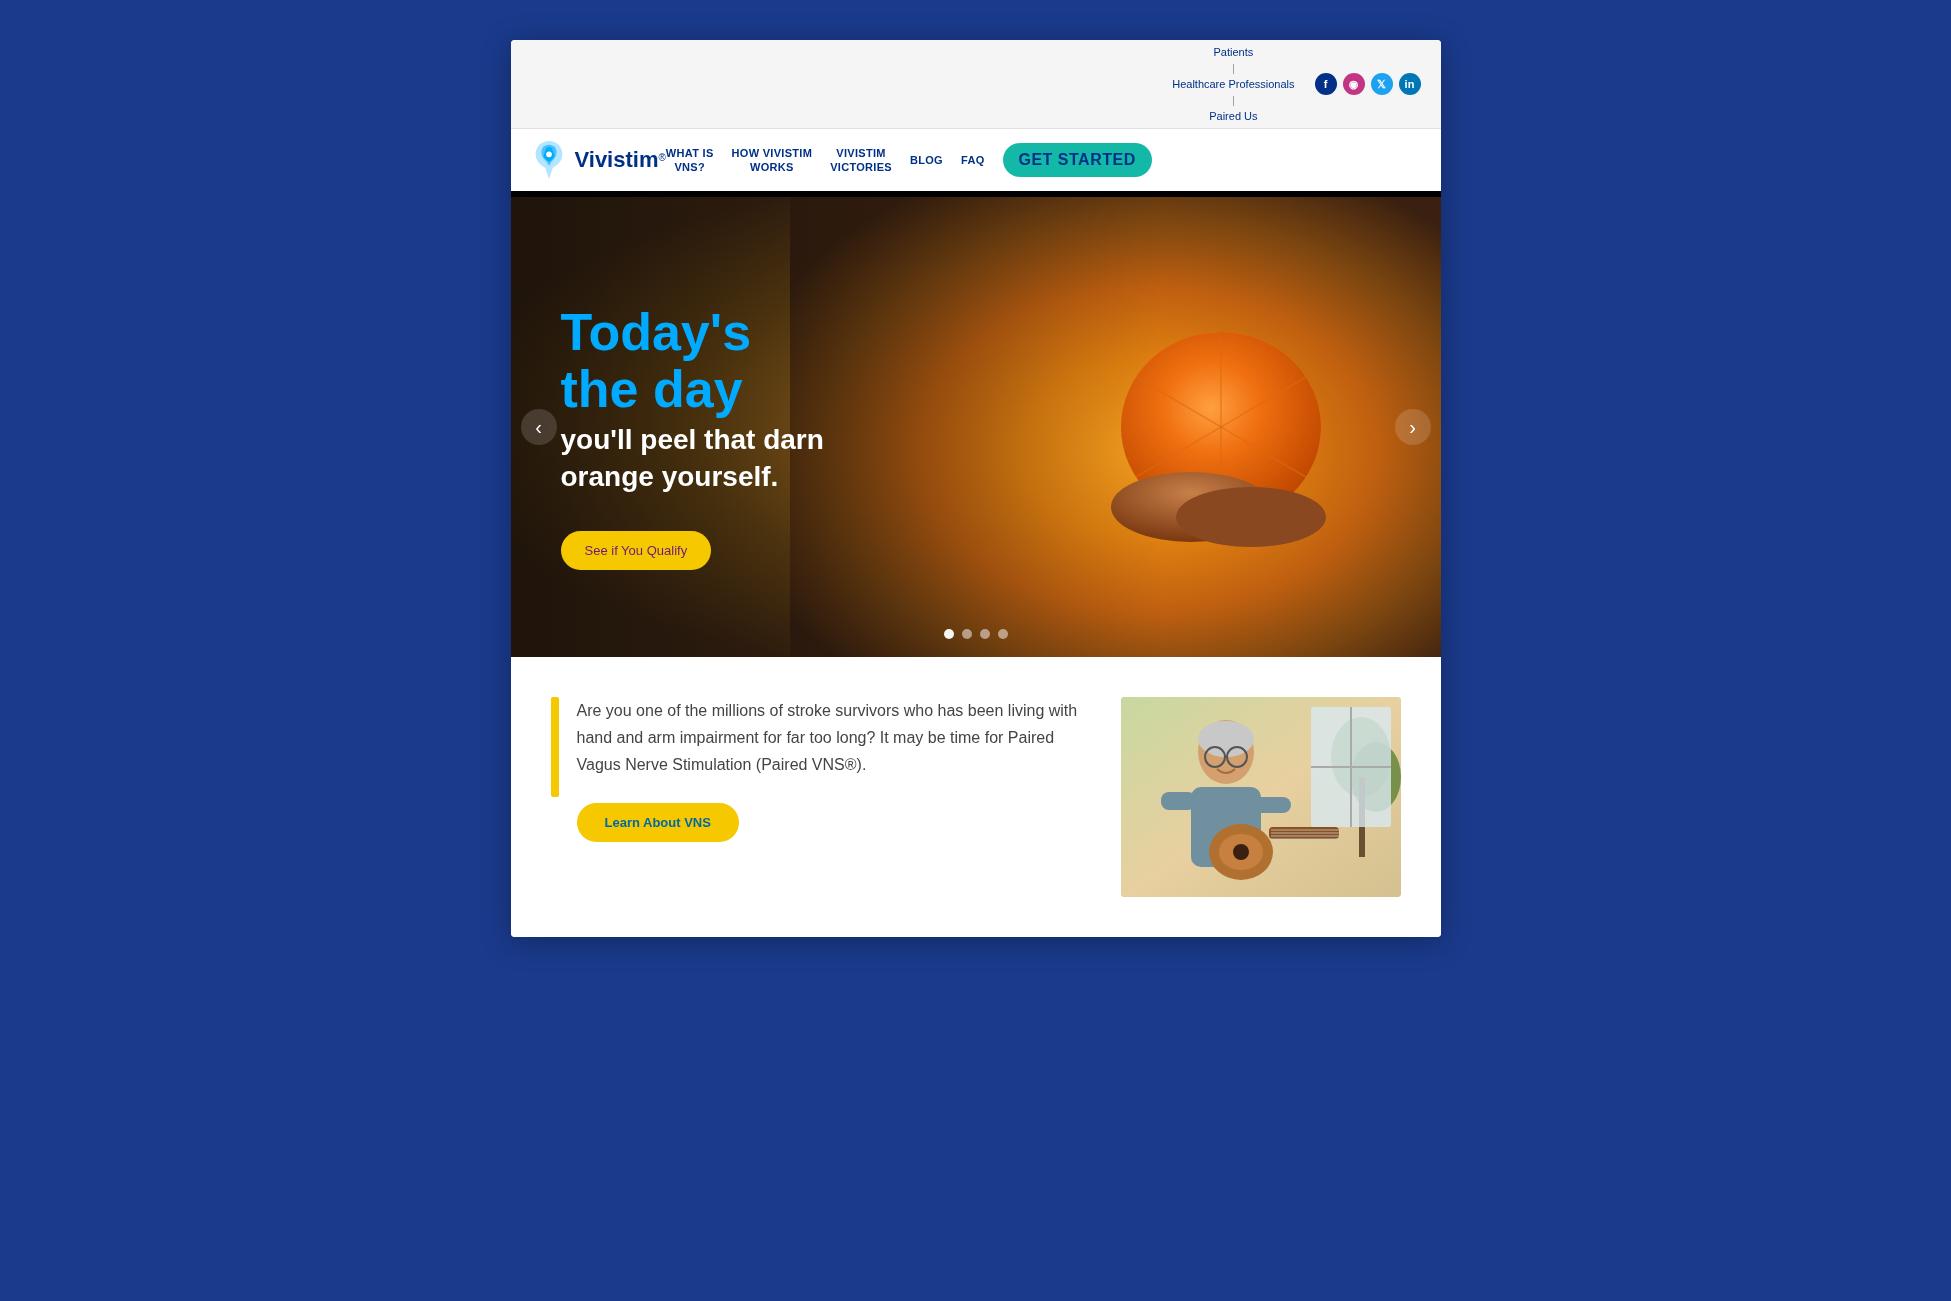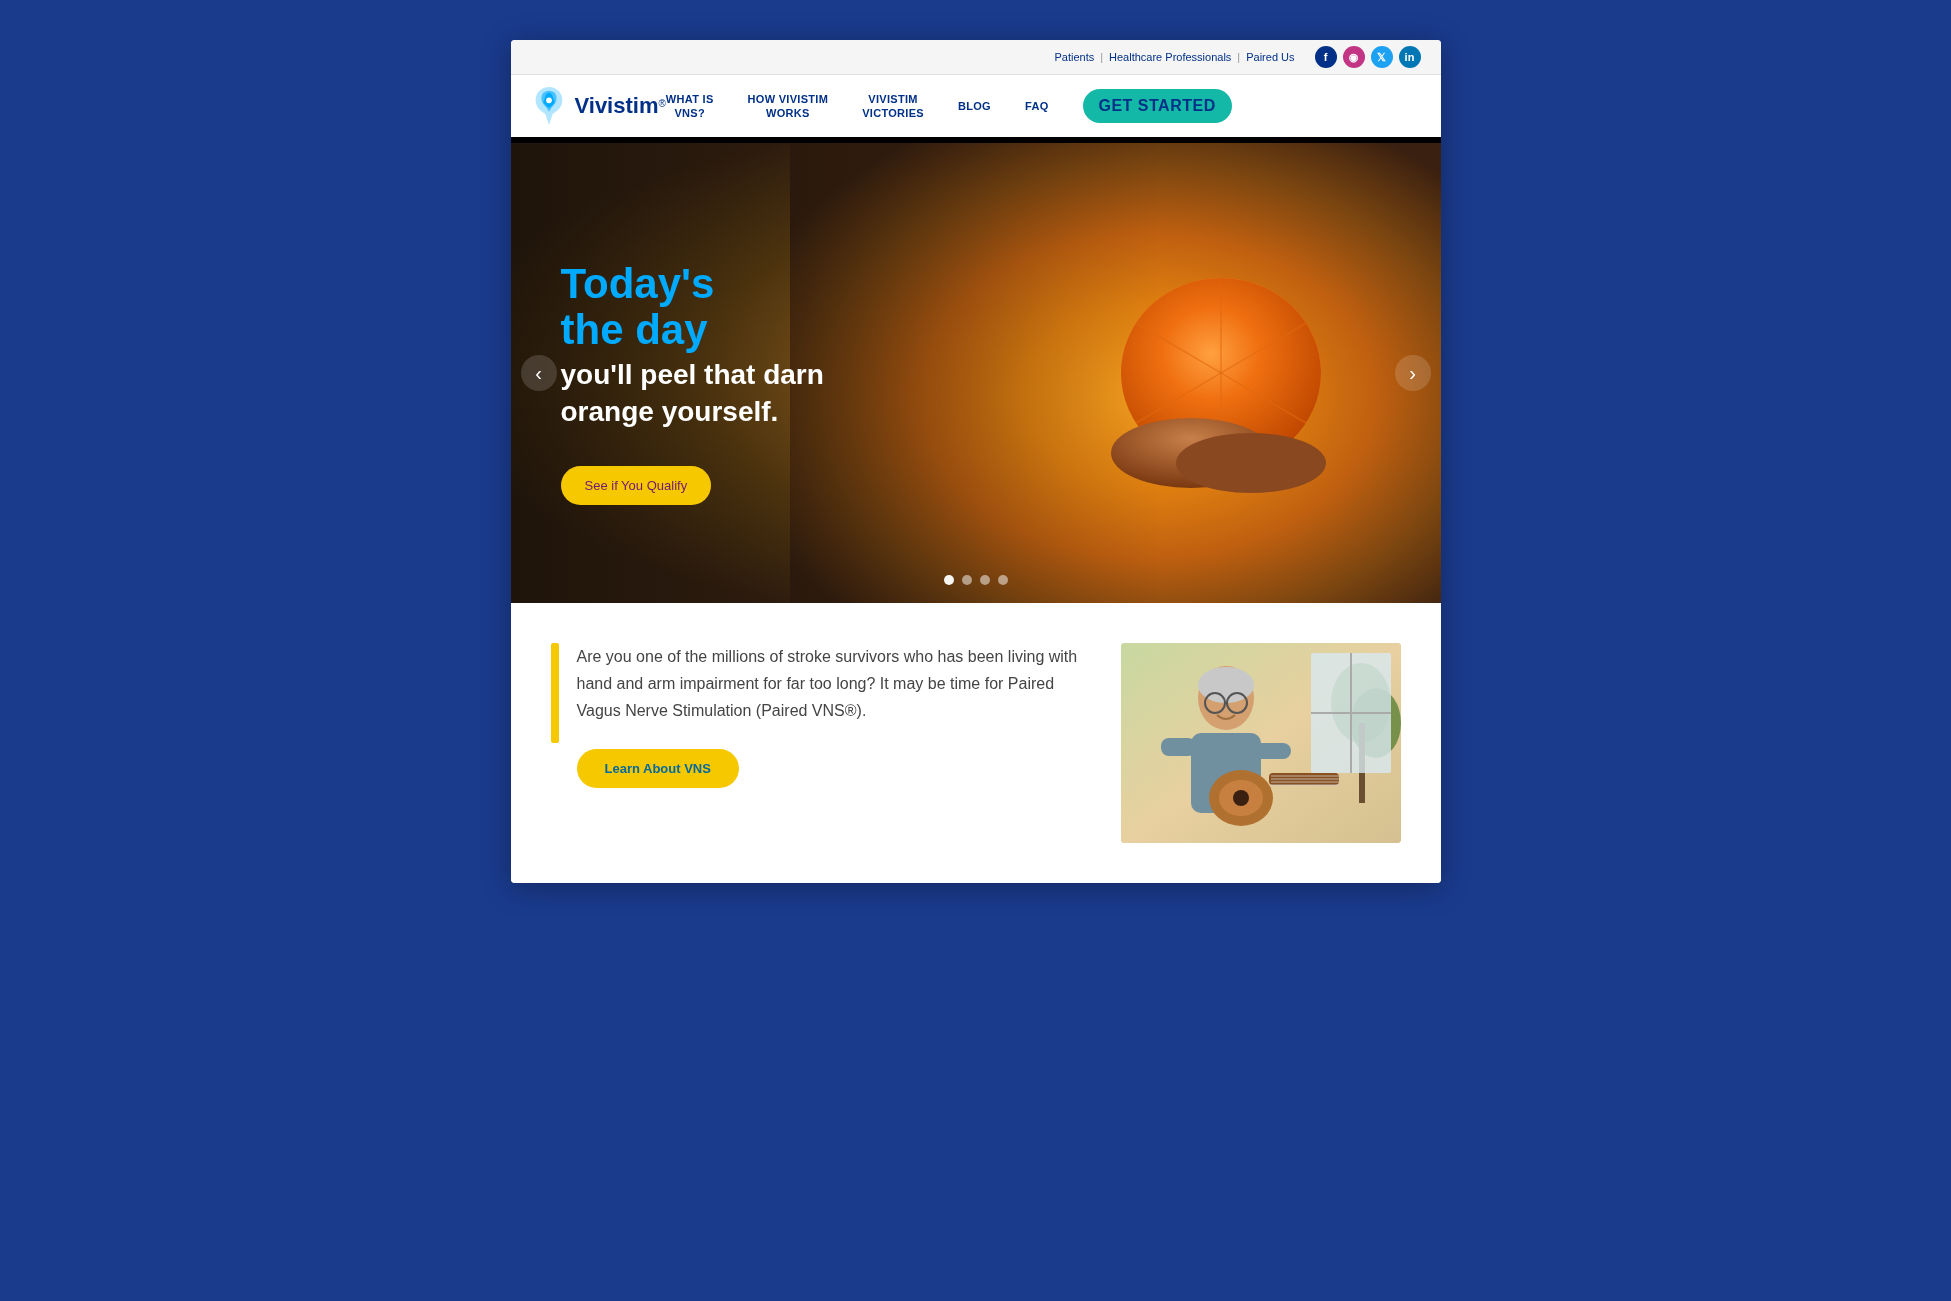--- a/index.html
+++ b/index.html
@@ -29,20 +29,21 @@
       align-items: center;
       border-bottom: 1px solid #e0e0e0;
       gap: 8px;
     }
     .top-bar-links {
       display: flex;
       align-items: center;
       gap: 4px;
       font-size: 11px;
       color: #003087;
+      flex-direction: column;
     }
     .top-bar-links a {
       color: #003087;
       text-decoration: none;
       cursor: pointer;
     }
     .top-bar-links .divider {
       color: #999;
       margin: 0 2px;
     }
@@ -82,21 +83,21 @@
       align-items: center;
       gap: 8px;
     }
     .logo-icon {
       width: 36px;
       height: 42px;
     }
     .nav-links {
       display: flex;
       align-items: center;
-      gap: 34px;
+      gap: 18px;
     }
     .nav-link {
       font-size: 11px;
       font-weight: bold;
       color: #003087;
       text-decoration: none;
       text-transform: uppercase;
       letter-spacing: 0.3px;
       cursor: pointer;
       line-height: 1.3;
@@ -147,21 +148,21 @@
     .hero-content {
       position: absolute;
       top: 0; left: 0; bottom: 0;
       width: 50%;
       padding: 50px 30px 30px 50px;
       display: flex;
       flex-direction: column;
       justify-content: center;
     }
     .hero-title-blue {
-      font-size: 42px;
+      font-size: 52px;
       font-weight: bold;
       color: #00aaff;
       line-height: 1.1;
       font-family: Arial, sans-serif;
     }
     .hero-title-white {
       font-size: 28px;
       font-weight: bold;
       color: #ffffff;
       line-height: 1.3;

